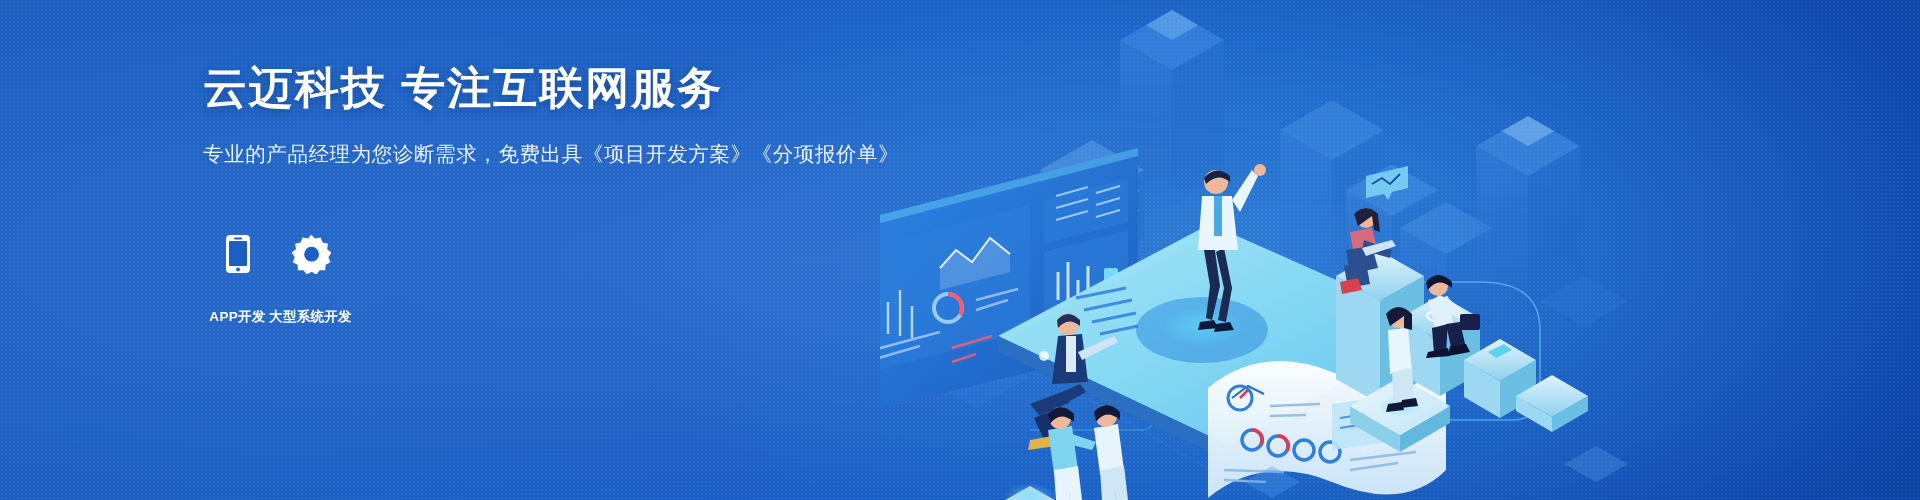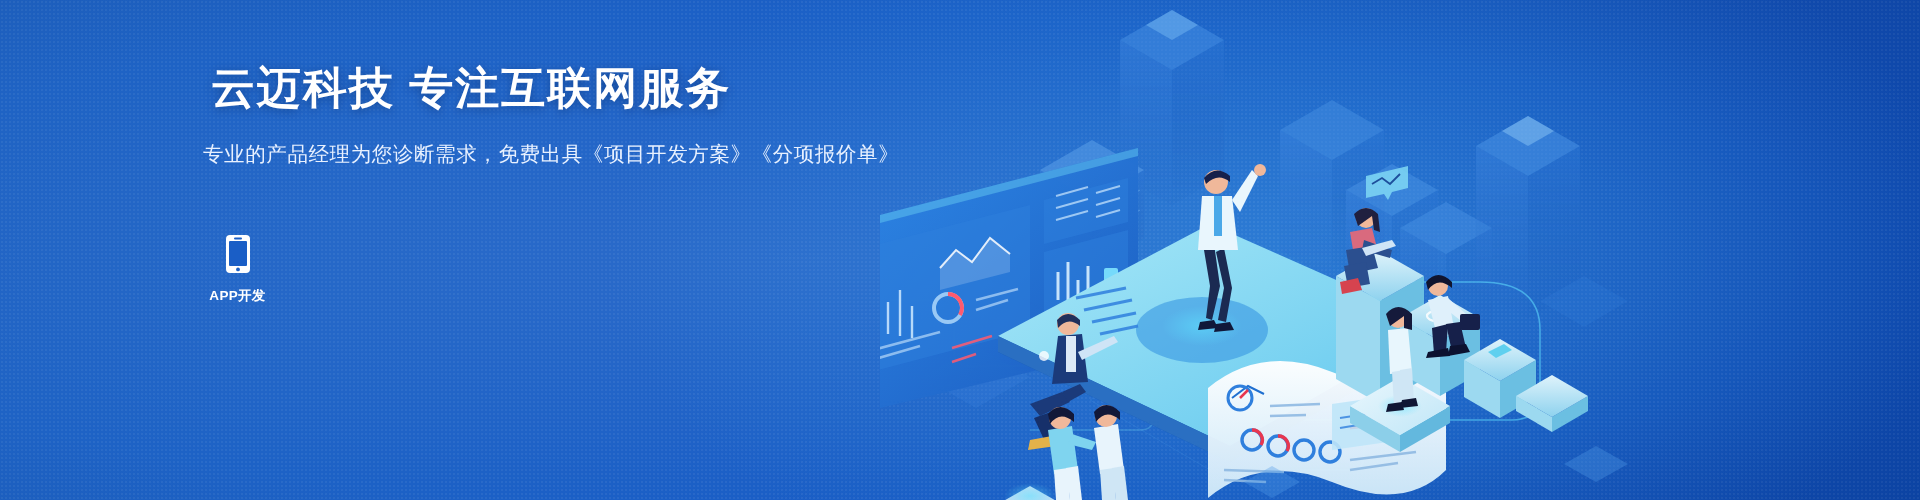--- a/index.html
+++ b/index.html
@@ -17,28 +17,27 @@
     background-size:4px 4px;}
   #vign{position:absolute;inset:0;
     background:radial-gradient(120% 110% at 42% 52%, rgba(255,255,255,.07) 0%, rgba(255,255,255,0) 45%, rgba(5,35,90,.30) 100%);}
 
   
   #copy{position:absolute;left:203px;top:62px;width:700px;}
   #title{
     font-size:44px;line-height:1.18;font-weight:700;color:#ffffff;
     letter-spacing:2px;white-space:nowrap;
     text-shadow:0 2px 10px rgba(2,25,70,.35);
-    margin-left:8px;
   }
   .sub{font-size:20.5px;line-height:36px;color:#e8f1ff;letter-spacing:.6px;white-space:nowrap;font-weight:400;font-family:Liberation Serif, serif;}
   #subs{margin-top:22px;}
 
   
   #services{position:absolute;left:201px;top:230px;display:flex;align-items:flex-end;gap:0;}
-  .svc{width:73px;display:flex;flex-direction:column;align-items:center;cursor:pointer;}
+  .svc{width:73px;display:flex;flex-direction:column;align-items:center;cursor:pointer;gap:21px;}
   .svc .ic{height:44px;display:flex;align-items:flex-end;justify-content:center;}
   .svc .ic svg{display:block;}
   .svc .lb{margin-top:13px;font-size:13.5px;color:#ffffff;font-weight:700;letter-spacing:.3px;white-space:nowrap;}
 
   
   #art{position:absolute;left:880px;top:0;width:1040px;height:500px;}
   #art svg{display:block;}
 </style>
 </head>
 <body>
@@ -393,15 +392,24 @@
           <rect x="9" y="3.6" width="8" height="2" rx="1" fill="#1a5ec6"></rect>
           <circle cx="13" cy="35.4" r="1.9" fill="#1a5ec6"></circle>
         </svg>
       </div>
       <div class="lb">APP开发</div>
     </div>
 
 
 
 
+    <div class="svc">
+      <div class="ic">
+        <svg width="40" height="40" viewBox="0 0 40 40">
+          <path d="M20 0.8 24.2 4.6 29.6 3.4 31.6 8.6 37 9.8 36.2 15.3 40.6 18.6 37.4 23.2 39.6 28.3 34.6 30.7 34.2 36.2 28.7 36.2 25.4 40.6 20.6 37.8 15.8 40.6 12.5 36.2 7 36.2 6.6 30.7 1.6 28.3 3.8 23.2 0.6 18.6 5 15.3 4.2 9.8 9.6 8.6 11.6 3.4 17 4.6 Z" fill="#fff"></path>
+          <circle cx="20.6" cy="20.2" r="7.4" fill="#1a5ec6"></circle>
+        </svg>
+      </div>
+      <div class="lb">大型系统开发</div>
+    </div>
 
   </div>
 </div>
 
 </body></html>

